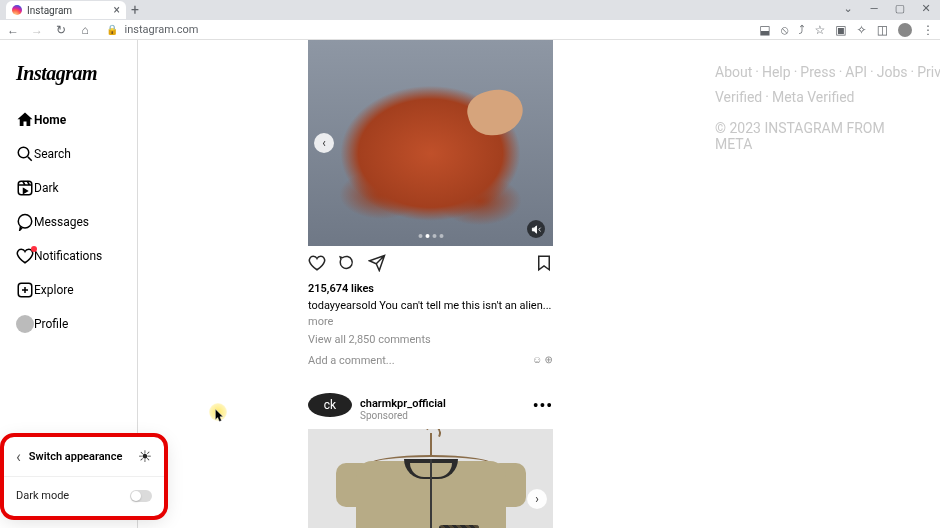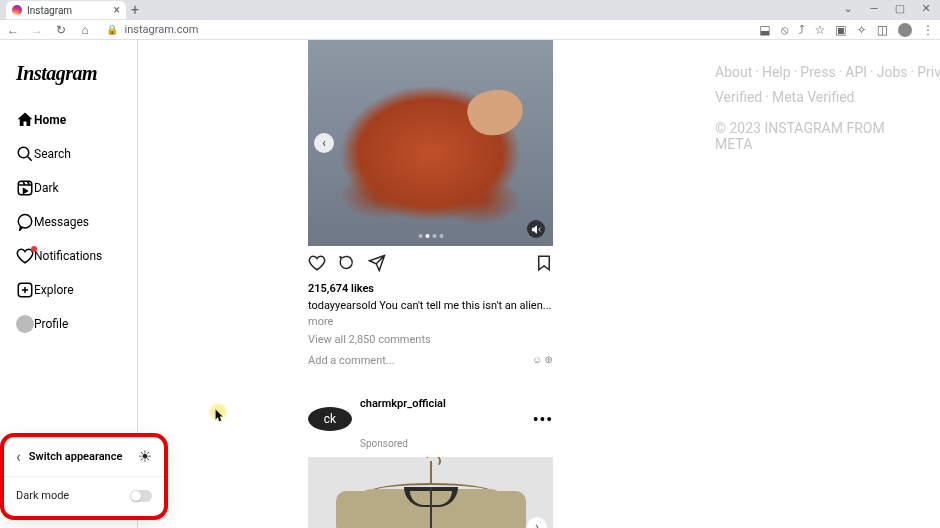--- a/index.html
+++ b/index.html
@@ -74,21 +74,21 @@
   .caption { font-size:11px; padding:2px 0; width:245px;}
   .caption .user { font-weight:400;}
   .more-cap { font-size:11px; color:#8e8e8e; padding:1px 0;}
   .viewcomments { font-size:11px; color:#8e8e8e; padding:4px 0;}
   .addcomment { font-size:11px; color:#8e8e8e; padding:4px 0 10px; width:245px; display:flex;}
   .addcomment .emoji{ margin-left:auto; display:flex; gap:4px; font-size:10px;}
 
   .post2-head { width:245px; display:flex; align-items:center; gap:8px; padding:12px 0 8px;}
   .p2-avatar { width:44px; height:24px; border-radius:50%; background:#222; display:flex; align-items:center; justify-content:center; color:#fff; font-size:12px;}
   .p2-user { font-size:11px; font-weight:600;margin-top:8px;}
-  .p2-spons { font-size:10px; color:#8e8e8e;margin-top:28px;}
+  .p2-spons { font-size:10px; color:#8e8e8e;}
   .p2-more { margin-left:auto; font-weight:700; letter-spacing:1px;}
 
   .post2-media { width:245px; height:139px; background:#e3e3e3; position:relative; overflow:hidden;}
   .hanger { position:absolute; left:50%; top:4px; transform:translateX(-50%); width:2px; height:24px; background:#8a6d4a;}
   .hanger::before{ content:''; position:absolute; top:-8px; left:-5px; width:12px; height:12px; border:2px solid #8a6d4a; border-radius:50%; border-bottom-color:transparent; border-left-color:transparent; transform:rotate(-15deg);}
   .hanger::after{ content:''; position:absolute; top:22px; left:-62px; width:126px; height:8px; border-top:2px solid #8a6d4a; border-radius:50%/100% 100% 0 0;}
   .shirt { position:absolute; top:32px; left:50%; transform:translateX(-50%); width:150px; height:120px; background:#b7ab86; border-radius:16px 16px 8px 8px;}
   .shirt::before{ content:''; position:absolute; top:-2px; left:50%; transform:translateX(-50%); width:54px; height:20px; background:#2b2b2b; border-radius:0 0 30px 30px;}
   .shirt::after { content:''; position:absolute; top:2px; left:50%; transform:translateX(-50%); width:42px; height:14px; background:#b7ab86; border-radius:0 0 24px 24px;}
   .sleeve-l{position:absolute; top:34px; left:calc(50% - 95px); width:30px; height:44px; background:#b7ab86; border-radius:10px 4px 6px 10px;}

